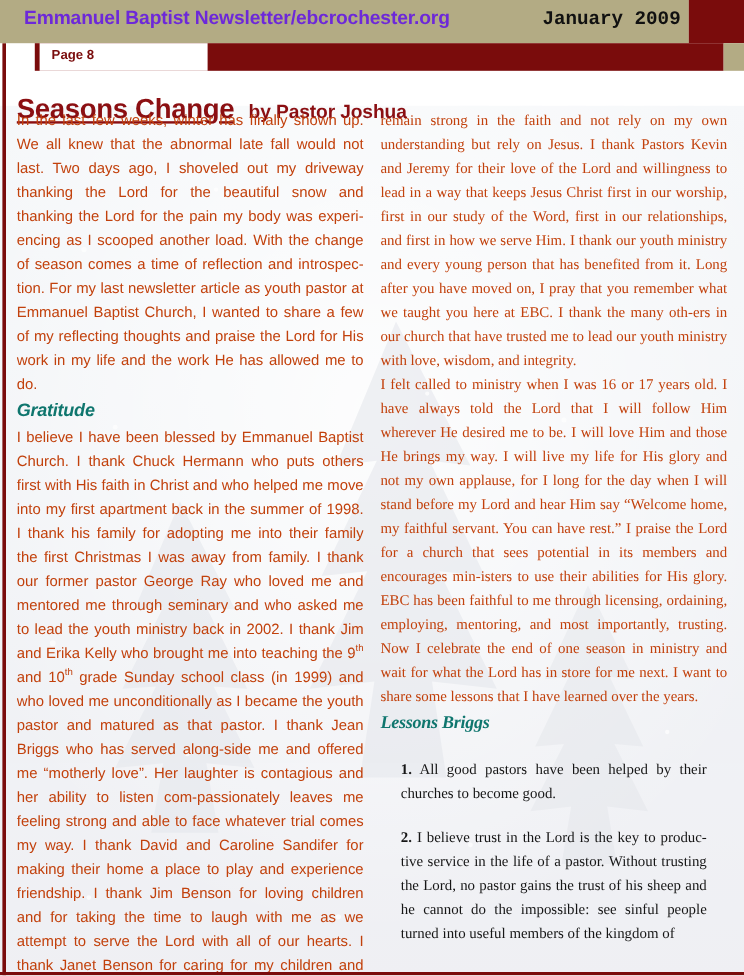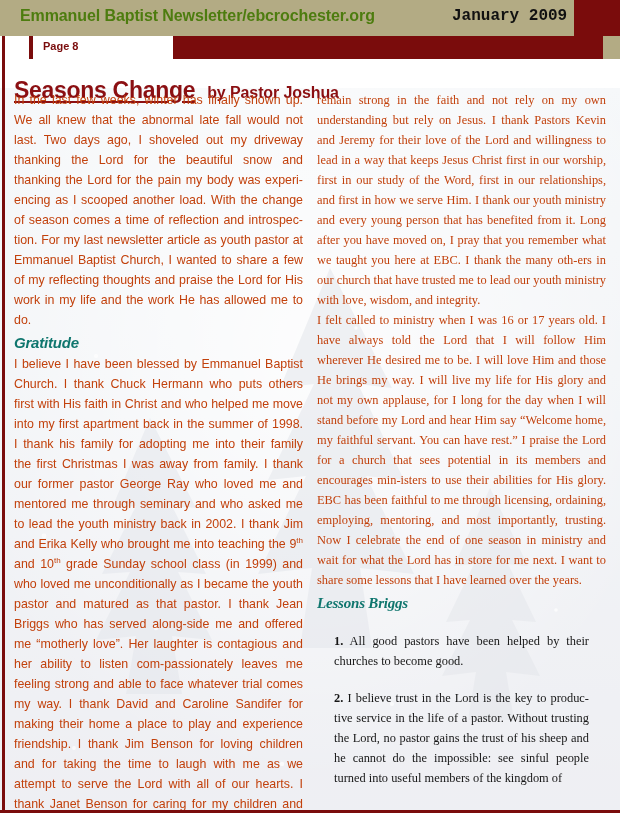--- a/index.html
+++ b/index.html
@@ -59,21 +59,21 @@
     width: 46px;
     height: 36px;
     background: #7a0c0c;
   }
   .masthead-title {
     position: absolute;
     left: 20px;
     top: 7px;
     font-size: 16px;
     font-weight: bold;
-    color: #4d7c0f;
+    color: #6d28d9;
     letter-spacing: -0.1px;
     white-space: nowrap;
   }
   .masthead-date {
     position: absolute;
     left: 452px;
     top: 7px;
     font-size: 16px;
     font-weight: bold;
     color: #111111;

